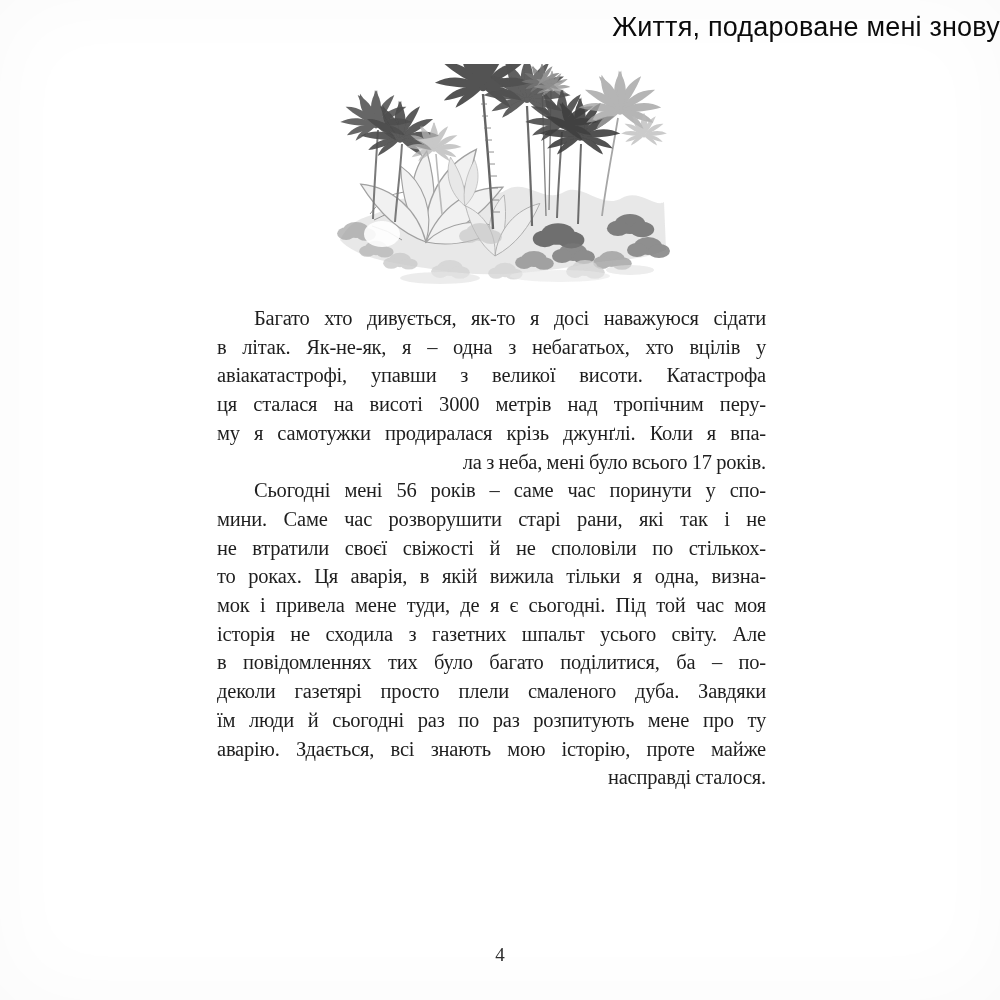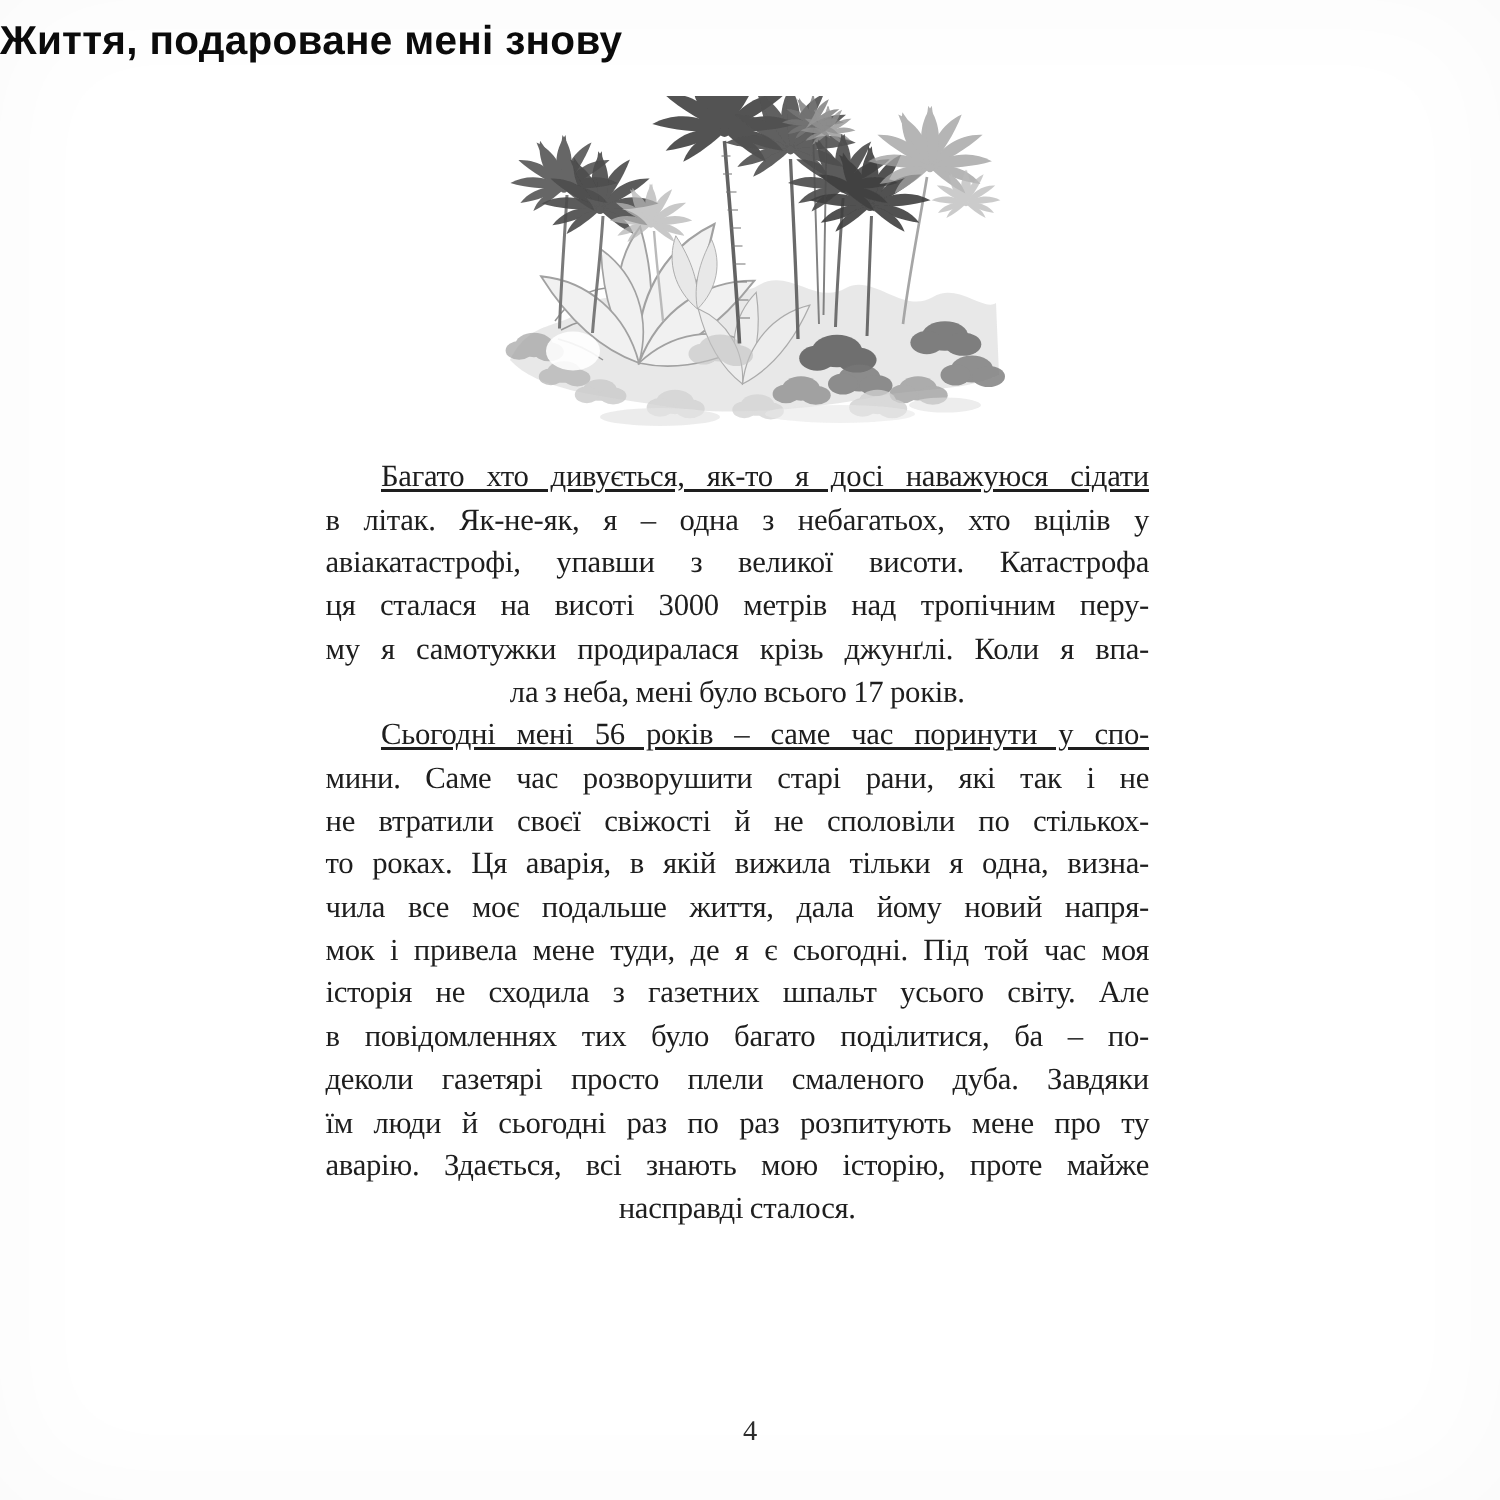--- a/index.html
+++ b/index.html
@@ -11,23 +11,23 @@
     overflow: hidden;
     font-family: "Liberation Serif", serif;
     box-shadow: inset 0 0 90px rgba(0,0,0,0.025);
   }
   .title {
     position: absolute;
     top: 12px;
     left: 0;
     width: 100%;
     margin: 0;
-    text-align: left;
+    text-align: right;
     font-family: "Liberation Sans", sans-serif;
-    font-weight: 700;
+    font-weight: 400;
     font-size: 27px;
     letter-spacing: 0.2px;
     color: #0b0b0b;
   }
   .illustration {
     position: absolute;
     left: 330px;
     top: 64px;
     width: 345px;
     height: 232px;
@@ -36,23 +36,23 @@
     position: absolute;
     left: 217px;
     top: 304px;
     width: 549px;
     font-size: 20.5px;
     line-height: 28.7px;
     letter-spacing: -0.2px;
     word-spacing: -0.5px;
     color: #1e1e1e;
   }
-  .line { text-align: center; }
+  .line { text-align: right; }
   .line.justify { text-align: justify; text-align-last: justify; }
-  .line.indent { padding-left: 37px; text-decoration: underline; }
+  .line.indent { padding-left: 37px; }
   .page-number {
     position: absolute;
     top: 944px;
     left: 0;
     width: 100%;
     text-align: center;
     font-size: 19px;
     color: #2d2d2d;
   }
 </style>
@@ -171,21 +171,20 @@
     <div class="line justify indent">Багато хто дивується, як-то я досі наважуюся сідати</div>
     <div class="line justify">в літак. Як-не-як, я – одна з небагатьох, хто вцілів у</div>
     <div class="line justify">авіакатастрофі, упавши з великої висоти. Катастрофа</div>
     <div class="line justify">ця сталася на висоті 3000 метрів над тропічним перу-</div>
     <div class="line justify">му я самотужки продиралася крізь джунґлі. Коли я впа-</div>
     <div class="line">ла з неба, мені було всього 17 років.</div>
     <div class="line justify indent">Сьогодні мені 56 років – саме час поринути у спо-</div>
     <div class="line justify">мини. Саме час розворушити старі рани, які так і не</div>
     <div class="line justify">не втратили своєї свіжості й не споловіли по стількох-</div>
     <div class="line justify">то роках. Ця аварія, в якій вижила тільки я одна, визна-</div>
-    <div class="line justify">чила все моє подальше життя, дала йому новий напря-</div>
     <div class="line justify">мок і привела мене туди, де я є сьогодні. Під той час моя</div>
     <div class="line justify">історія не сходила з газетних шпальт усього світу. Але</div>
     <div class="line justify">в повідомленнях тих було багато поділитися, ба – по-</div>
     <div class="line justify">деколи газетярі просто плели смаленого дуба. Завдяки</div>
     <div class="line justify">їм люди й сьогодні раз по раз розпитують мене про ту</div>
     <div class="line justify">аварію. Здається, всі знають мою історію, проте майже</div>
     <div class="line">насправді сталося.</div>
   </div>
 
   <div class="page-number">4</div>

